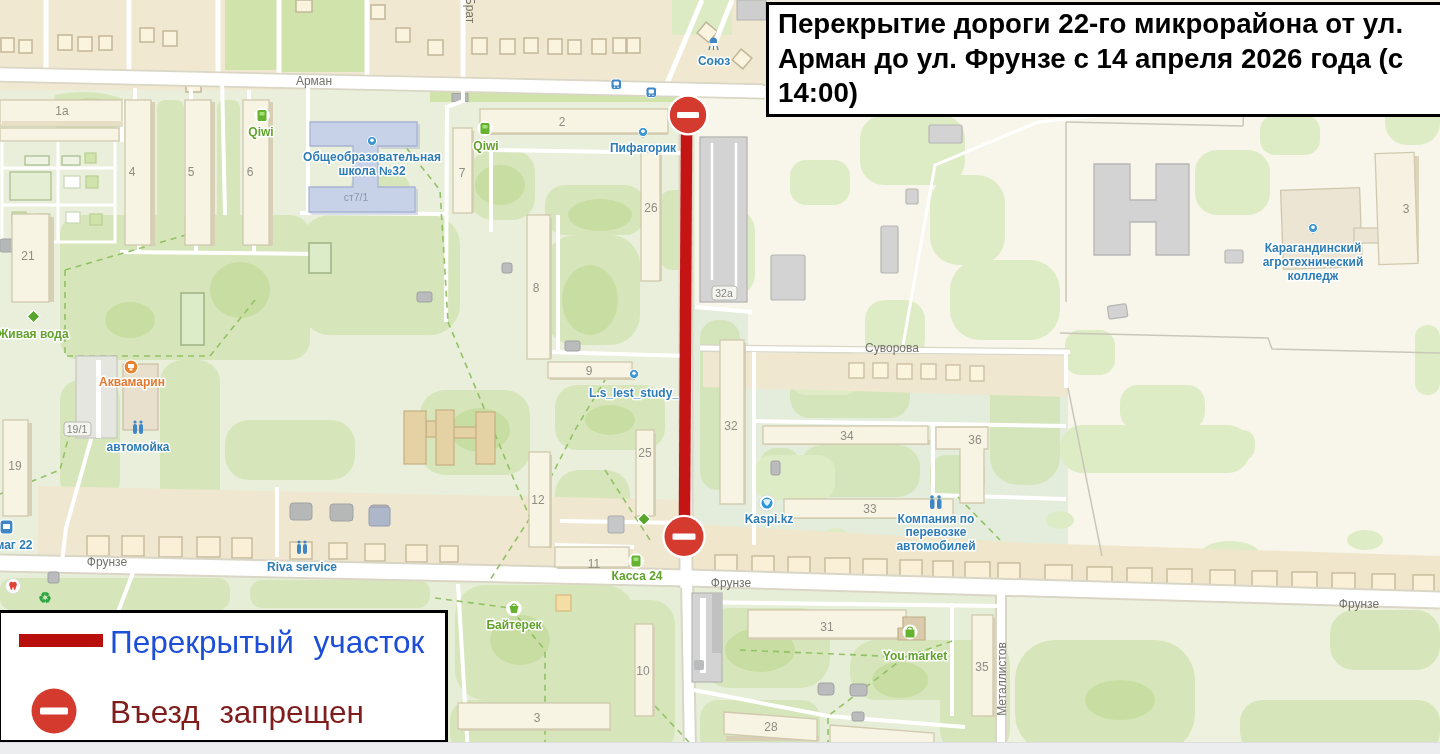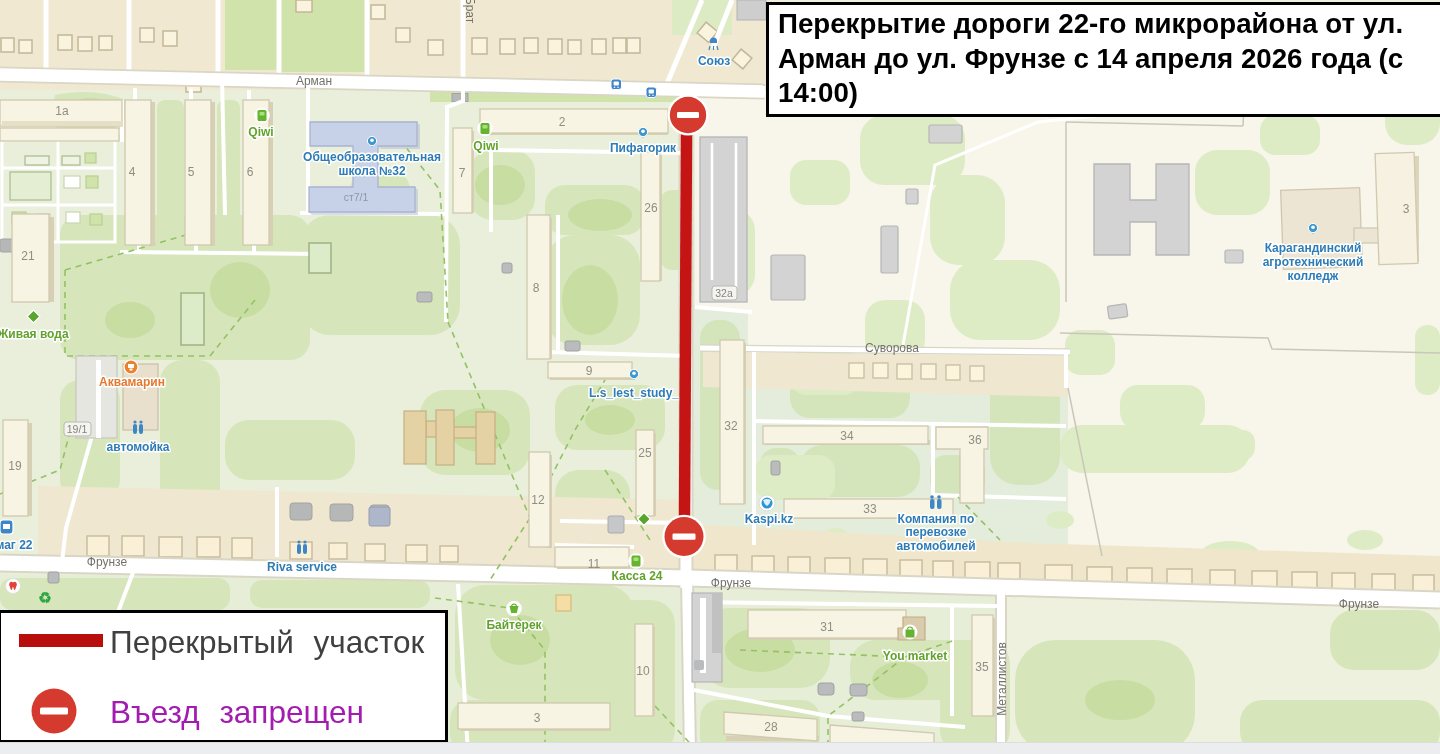--- a/index.html
+++ b/index.html
@@ -769,22 +769,22 @@
       <rect x="672.5" y="533.5" width="23" height="6.3" rx="1.2" fill="#ffffff"></rect>
     </g>
 </svg>
 
 <div style="position:absolute;left:766px;top:2px;width:674px;height:107px;background:#ffffff;border:3px solid #000;border-right:none;padding:2px 0 0 9px;font-size:27.7px;font-weight:bold;line-height:34.5px;color:#000;">Перекрытие дороги 22-го микрорайона от ул. Арман до ул. Фрунзе с 14 апреля 2026 года (с 14:00)</div>
 
 <div style="position:absolute;left:-2px;top:610px;width:444px;height:127px;background:#ffffff;border:3px solid #000;"></div>
 
 <div style="position:absolute;left:19px;top:634px;width:84px;height:13px;background:#b80f0c;"></div>
 
-<div style="position:absolute;left:110px;top:624px;font-size:31.5px;color:#404040;word-spacing:11px;">Перекрытый участок</div>
+<div style="position:absolute;left:110px;top:624px;font-size:31.5px;color:#1d4ed8;word-spacing:11px;">Перекрытый участок</div>
 
 <svg style="position:absolute;left:30px;top:687px;" width="48" height="48" viewBox="0 0 48 48">
     <circle cx="24" cy="24" r="22.5" fill="#d53a2e"></circle>
     <rect x="10" y="20.5" width="28" height="7" rx="1.5" fill="#ffffff"></rect>
   </svg>
 
-<div style="position:absolute;left:110px;top:694px;font-size:31.5px;color:#a21caf;word-spacing:11px;">Въезд запрещен</div>
+<div style="position:absolute;left:110px;top:694px;font-size:31.5px;color:#7f1d1d;word-spacing:11px;">Въезд запрещен</div>
 
 <div style="position:absolute;left:0px;top:742px;width:1440px;height:12px;background:#ecedef;border-top:1px solid #dcdde0;"></div>
 
 </body></html>

